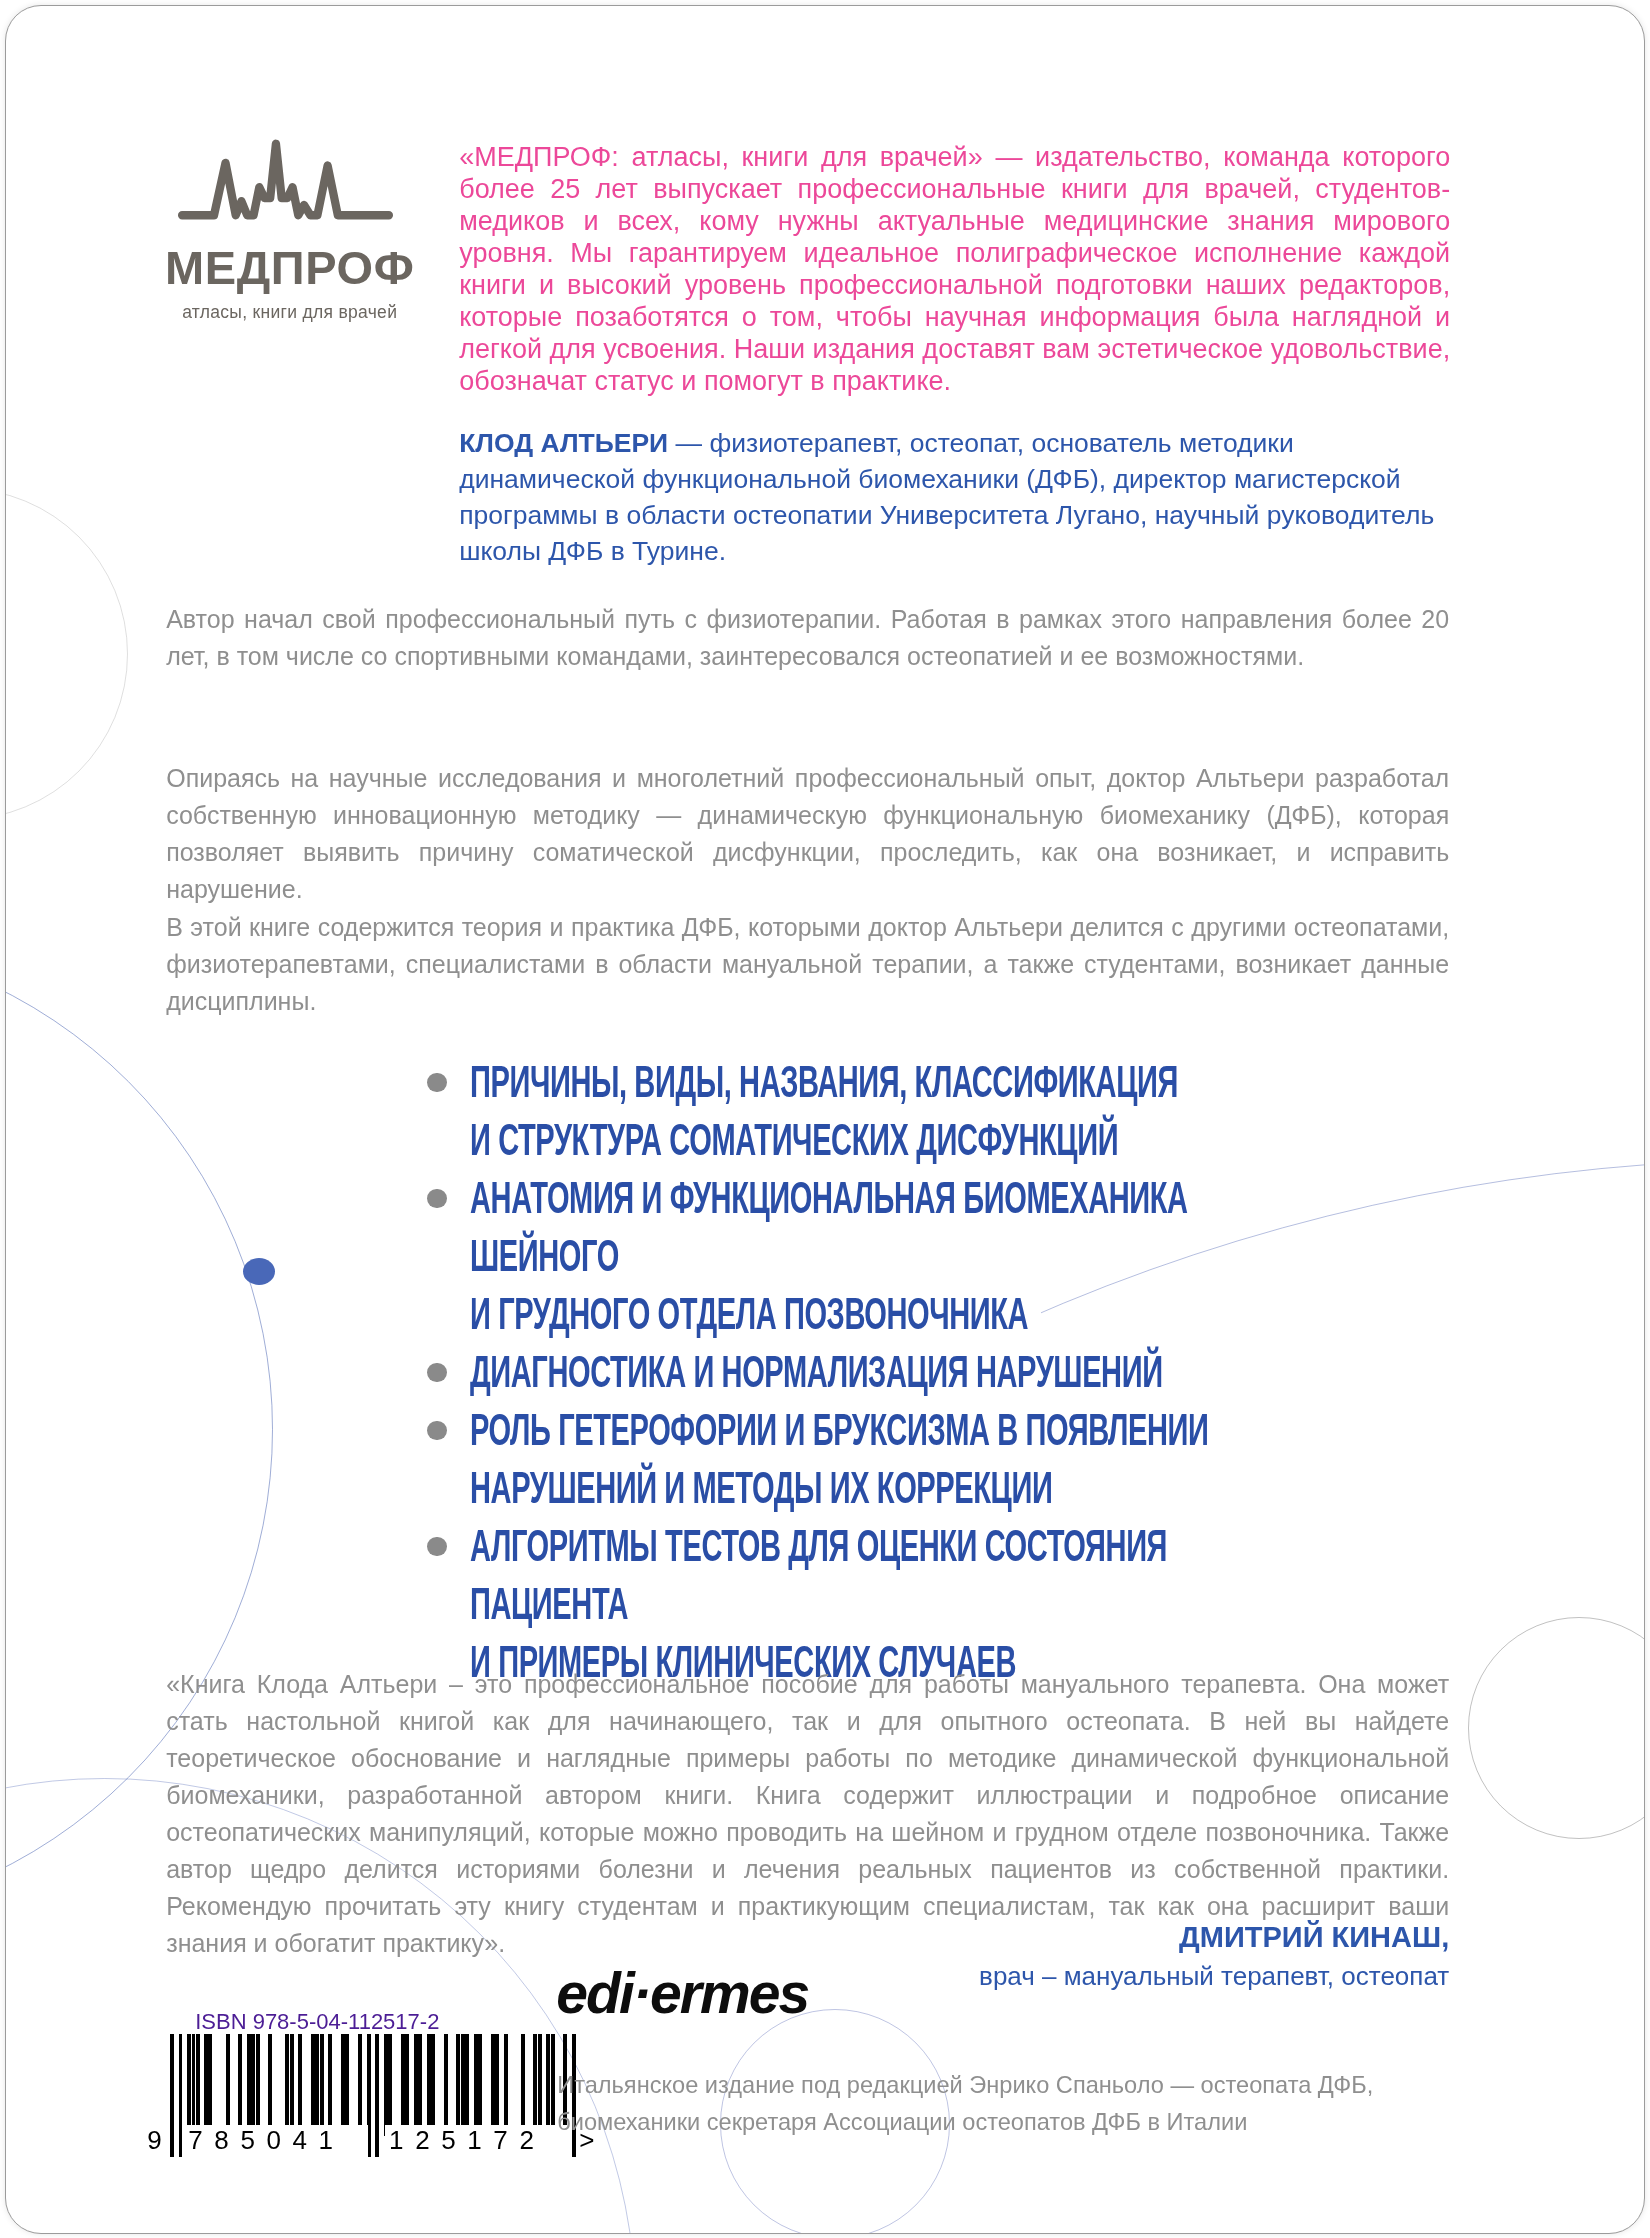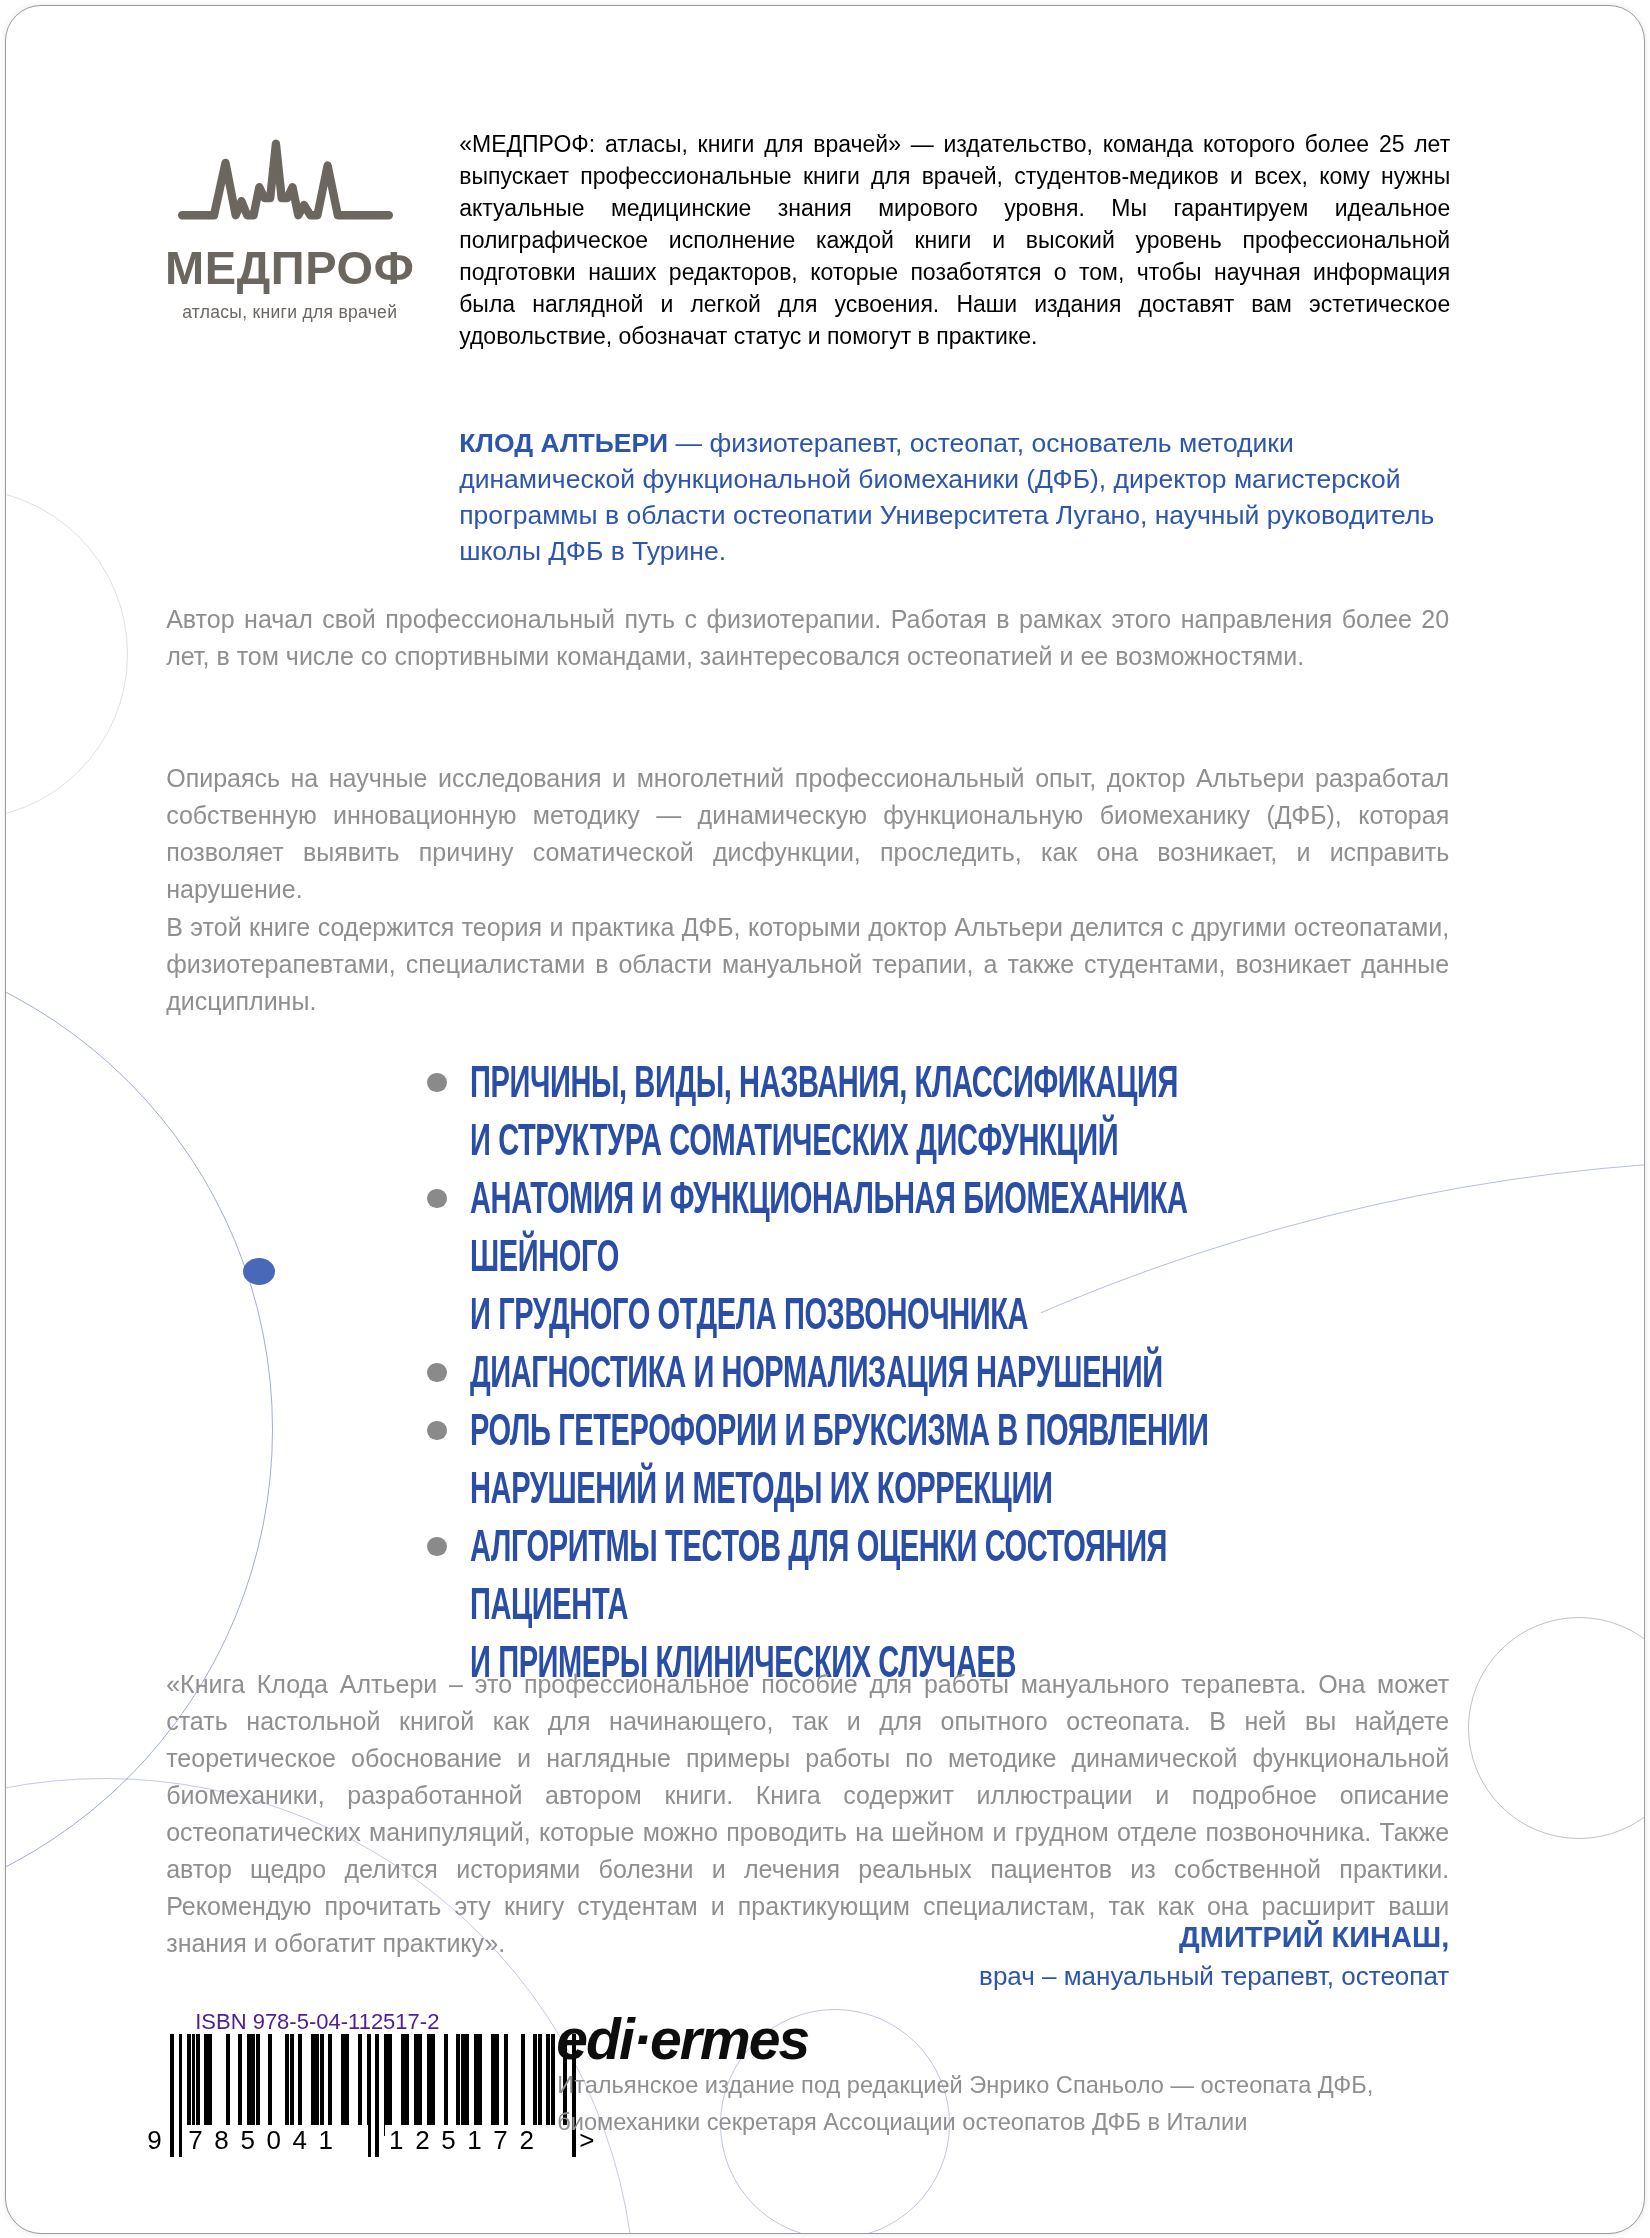--- a/index.html
+++ b/index.html
@@ -21,21 +21,21 @@
   .circle-huge-right{position:absolute;left:-1144px;top:53px;width:3776px;height:3776px;border-radius:50%;border:1.3px solid rgba(90,110,185,0.45);}
   .blue-dot{left:237px;top:1252px;width:32px;height:27px;background:#4968b8;border-radius:50%;}
   
   .logo-icon{left:171px;top:128px;width:217px;height:91px;z-index:2;}
   .logo-word{left:154px;top:234px;width:259px;text-align:center;font-size:47px;font-weight:bold;
              letter-spacing:0.6px;color:#6b6660;z-index:2;}
   .logo-tag{left:154px;top:296px;width:259px;text-align:center;font-size:17.5px;font-weight:normal;
             letter-spacing:0.3px;color:#6b6660;z-index:2;}
   
   .txt{z-index:2;}
-  .about{left:453px;top:122px;width:991px;font-size:23px;line-height:32px;color:#000000;text-align:justify;}
+  .about{left:453px;top:135px;width:991px;font-size:27px;line-height:32px;color:#ec4899;text-align:justify;}
   .bio{left:453px;top:419px;width:991px;font-size:26.5px;line-height:36px;color:#2d56ab;}
   .bio b{font-weight:bold;}
   .para{left:160px;width:1283px;font-size:25px;line-height:37px;color:#8f8f8f;text-align:justify;}
   .p1{top:595px;} .p2{top:754px;} .p3{top:903px;}
   .topics{left:464px;top:1047px;width:1138px;}
   .topic-item{position:relative;}
   .topic-text{
     white-space:pre-line;font-size:44px;font-weight:bold;line-height:58px;color:#2a4ea6;
     letter-spacing:-0.6px;transform:scaleX(0.66);transform-origin:left top;width:1138px;
   }
@@ -44,21 +44,21 @@
   .sig-name{left:160px;top:1915px;width:1283px;text-align:right;font-size:29px;font-weight:bold;color:#2d56ab;}
   .sig-role{left:160px;top:1955px;width:1283px;text-align:right;font-size:26px;color:#2d56ab;}
   
   .isbn{left:189px;top:2003px;font-size:22px;color:#4c1d95;}
   .barcode{left:164px;top:2028px;width:406px;height:123px;}
   .barcode .bar{position:absolute;top:0;background:#000;}
   .bc-digits{position:absolute;top:91px;height:32px;background:#fff;font-size:26px;color:#000;
              display:flex;justify-content:space-between;align-items:flex-start;padding:0 3.9px;}
   .bc-left{position:absolute;left:-23px;top:91px;font-size:26px;color:#000;}
   .bc-arrow{position:absolute;left:409px;top:91px;font-size:26px;color:#000;}
-  .ediermes{left:550px;top:2000px;font-size:57px;font-weight:bold;font-style:italic;
+  .ediermes{left:550px;top:1954px;font-size:57px;font-weight:bold;font-style:italic;
             letter-spacing:-1.9px;color:#0d0d0d;}
   .edition{left:551px;top:2061px;width:918px;font-size:23.6px;line-height:37px;color:#8f8f8f;white-space:pre-line;}
 </style>
 </head>
 <body>
 
 <div class="card">
 
   <div class="deco circle-gray-upperleft"></div>
   <div class="deco circle-blue-left"></div>

